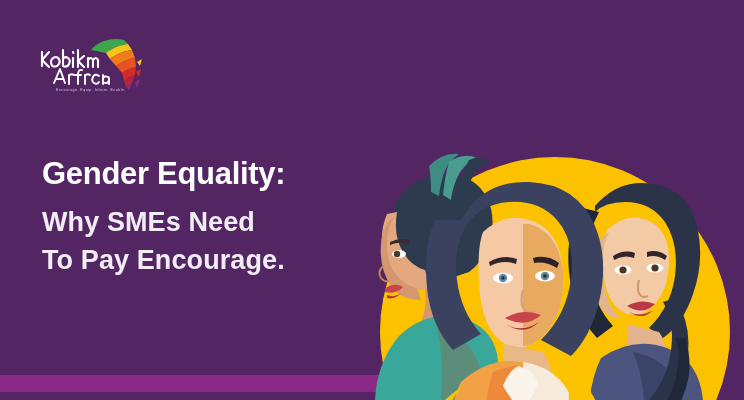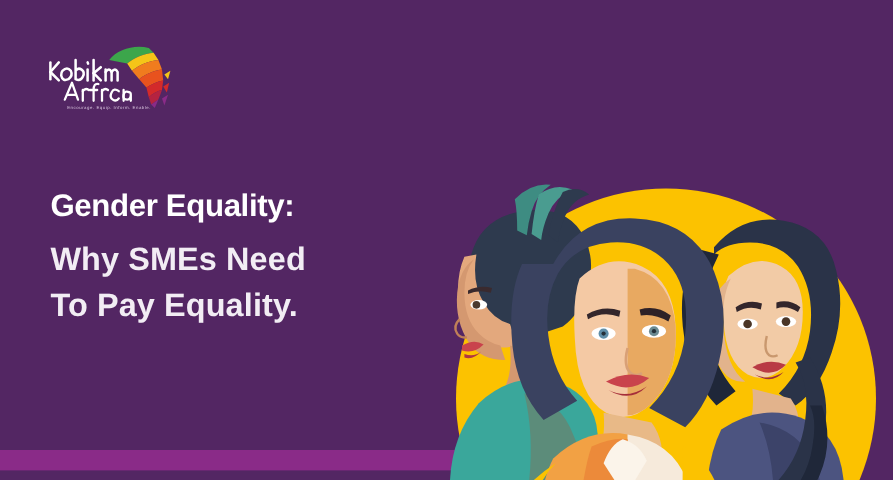--- a/index.html
+++ b/index.html
@@ -37,21 +37,21 @@
   .logo svg { display:block; width:120px; height:62px; }
 
   
   .copy {
     position:absolute;
     left:42px; top:156px;
     width:330px;
     z-index:6;
   }
   .headline {
-    font-size:26px;
+    font-size:31px;
     font-weight:bold;
     color:#FFFFFF;
     letter-spacing:-0.3px;
     line-height:1.18;
     white-space:nowrap;
   }
   .sub {
     margin-top:10px;
     font-size:27px;
     font-weight:700;
@@ -127,21 +127,21 @@
       </g>
 
       <text x="20" y="59" font-family="Liberation Sans, sans-serif" font-size="3.6" letter-spacing="0.45" fill="#D8C4DE">Encourage. Equip. Inform. Enable.</text>
     </svg>
   </div>
 
   <div class="copy">
     <div class="headline">Gender Equality:</div>
     <div class="sub">
       <div>Why SMEs Need</div>
-      <div>To Pay Equality.</div>
+      <div>To Pay Encourage.</div>
     </div>
   </div>
 
   <div class="art">
     <svg viewBox="0 0 411 300" xmlns="http://www.w3.org/2000/svg">
       <defs>
         <clipPath id="frame">
           <rect x="0" y="0" width="411" height="300"></rect>
         </clipPath>
       </defs>

